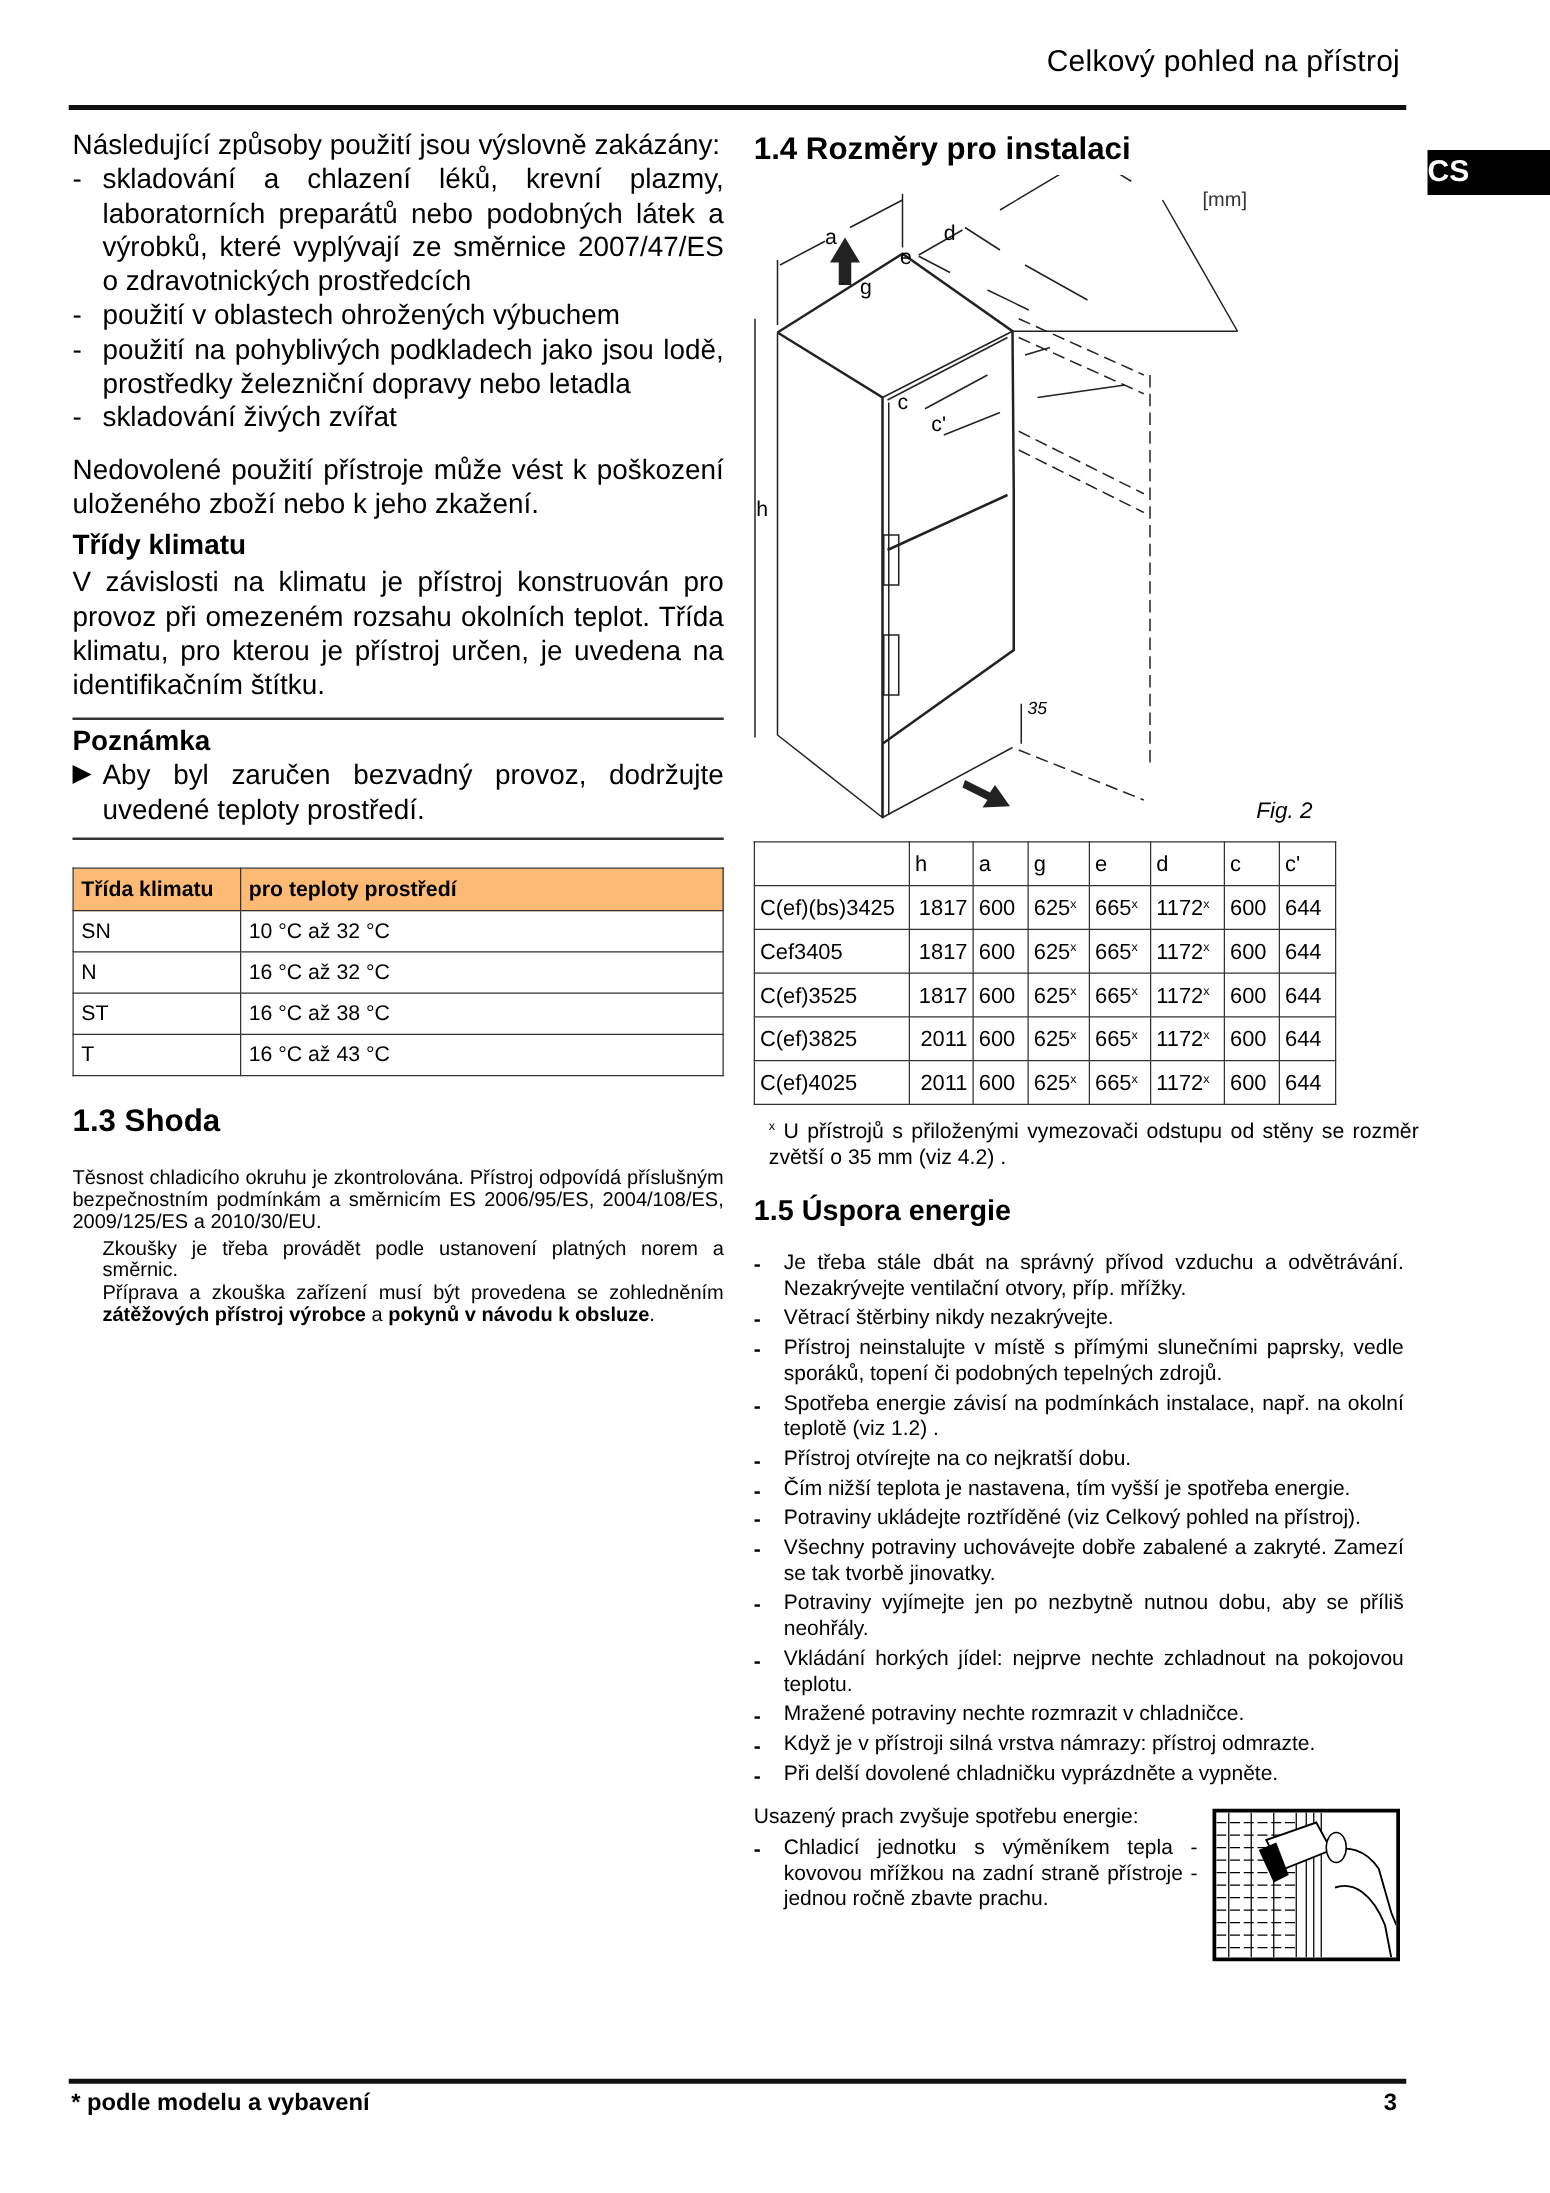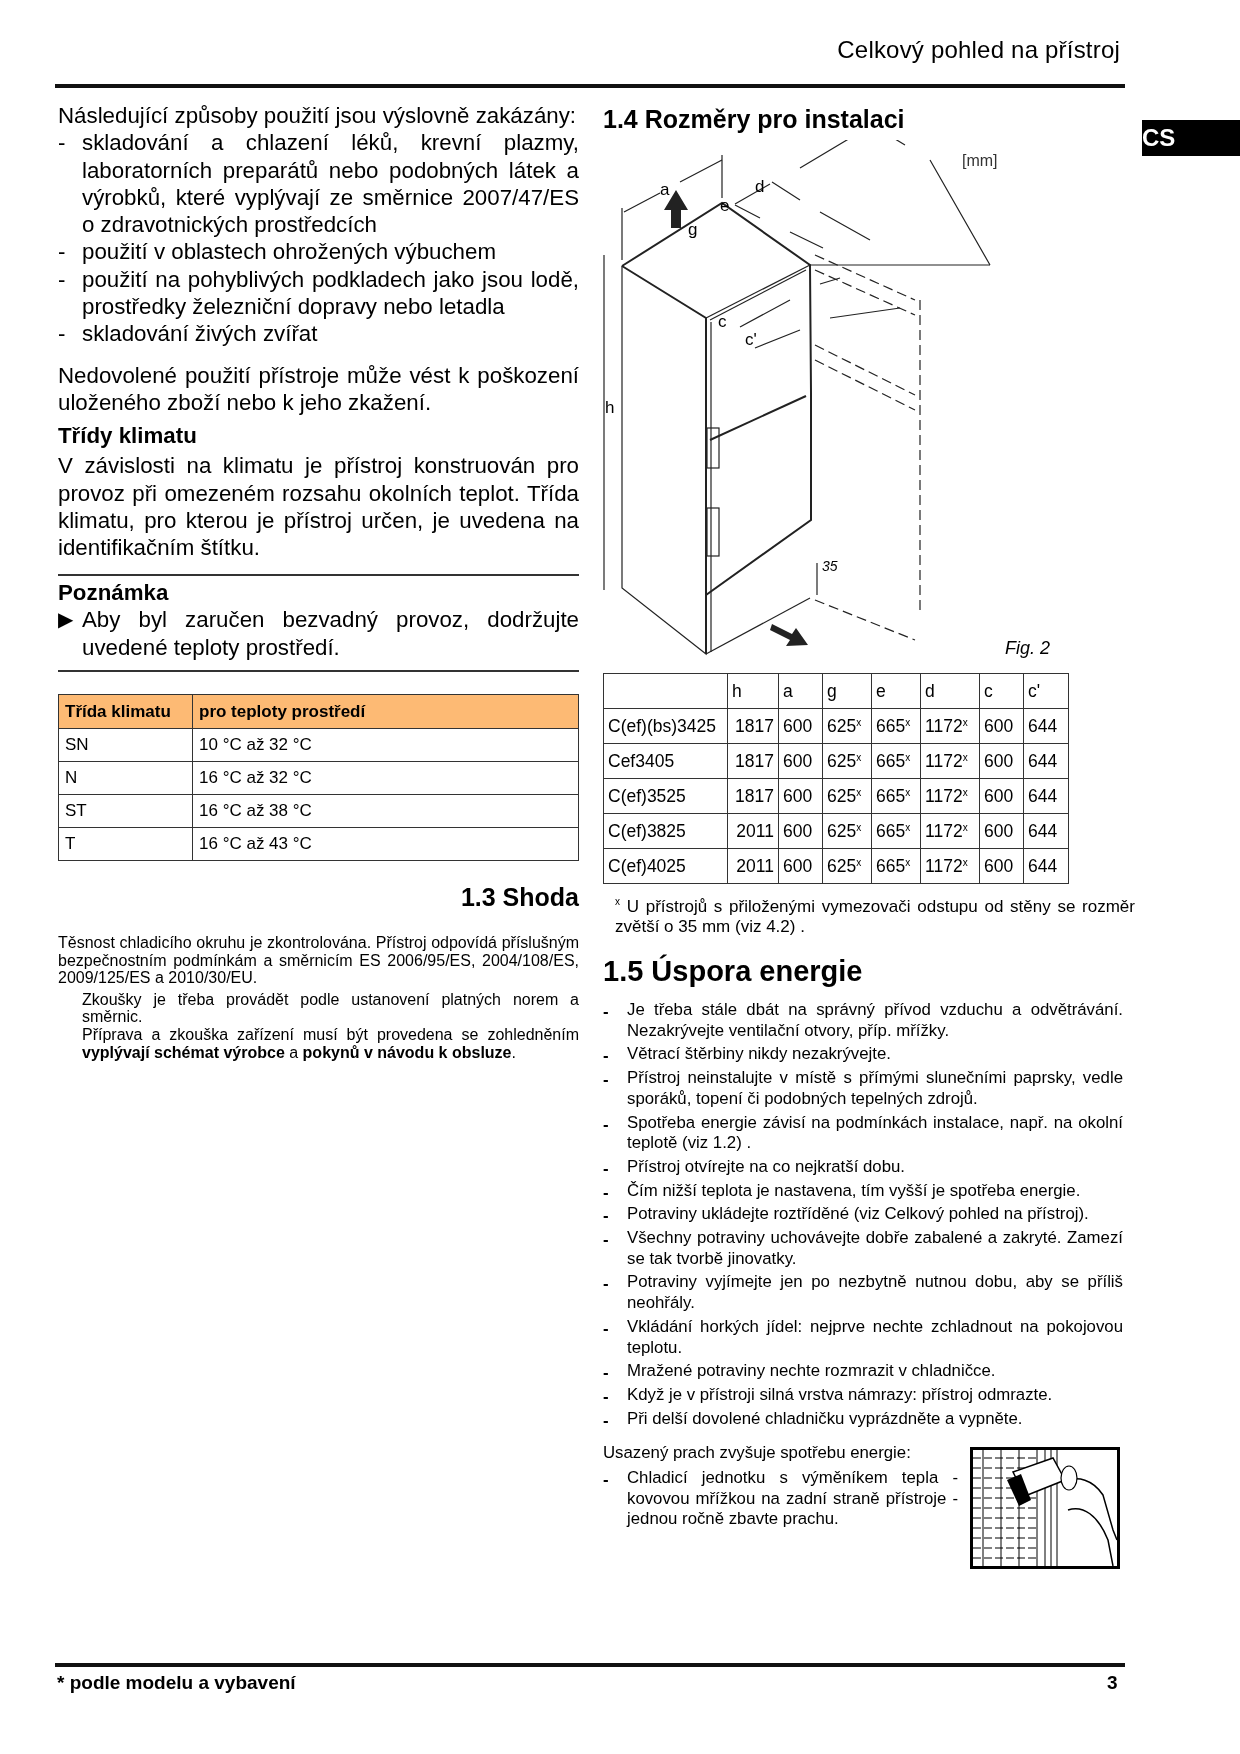--- a/index.html
+++ b/index.html
@@ -32,21 +32,21 @@
   .small p { margin:0; }
   .indent { padding-left:24px; }
   #fig-area { left:600px; top:140px; width:520px; width:520px; height:520px; }
   #fig-label { left:1005px; top:638px; font-size:18px; font-style:italic; }
   #mm-label { left:962px; top:152px; font-size:16px; color:#333; }
   table.dims { border-collapse:collapse; font-size:17.5px; position:absolute; left:603px; top:673px; }
   table.dims td { border:1.3px solid #333; height:34px; padding:0 4px; white-space:nowrap; vertical-align:middle; }
   table.dims td.num { text-align:right; }
   table.dims sup { font-size:10px; vertical-align:6px; }
   #footnote { left:603px; top:892px; width:520px; font-size:17px; line-height:20px; text-align:justify;margin-left:12px; }
-  #energy-title { left:603px; top:955px; font-size:29px; font-weight:bold; }
+  #energy-title { left:603px; top:955px; font-size:23px; font-weight:bold; }
   #energy-list { left:603px; top:1000px; width:520px; }
   .e-list { list-style:none; margin:0; padding:0; font-size:16.8px; line-height:20.7px; }
   .e-list li { position:relative; padding-left:24px; text-align:justify; margin-bottom:3px; }
   .e-list li .dash { position:absolute; left:0; top:2px; font-weight:bold; }
   #dust-intro { left:603px; top:1443px; font-size:16.8px; }
   #dust-list { left:603px; top:1468px; width:355px; }
   #dust-img { left:970px; top:1447px; width:150px; height:122px; border:3px solid #000; box-sizing:border-box; overflow:hidden; background:#fff; }
 
   
   #footer-rule { left:55px; top:1663px; width:1070px; height:4px; background:#111; }
@@ -103,25 +103,25 @@
           <td>ST</td>
           <td>16 °C až 38 °C</td>
         </tr>
       <tr>
           <td>T</td>
           <td>16 °C až 43 °C</td>
         </tr>
     </tbody>
   </table>
 
-  <div class="h-sec" style="margin-top:21px;text-align:right;">1.3 Shoda</div>
+  <div class="h-sec" style="margin-top:21px;">1.3 Shoda</div>
   <div class="small" style="margin-top:22px;">Těsnost chladicího okruhu je zkontrolována. Přístroj odpovídá příslušným bezpečnostním podmínkám a směrnicím ES 2006/95/ES, 2004/108/ES, 2009/125/ES a 2010/30/EU.</div>
   <div class="small indent" style="margin-top:4px;">
     <p>Zkoušky je třeba provádět podle ustanovení platných norem a směrnic.</p>
-    <p><span>Příprava a zkouška zařízení musí být provedena se zohledněním </span><b>vyplývají schémat výrobce</b><span> a </span><b>pokynů v návodu k obsluze</b><span>.</span></p>
+    <p><span>Příprava a zkouška zařízení musí být provedena se zohledněním </span><b>zátěžových přístroj výrobce</b><span> a </span><b>pokynů v návodu k obsluze</b><span>.</span></p>
   </div>
 </div>
 
 <div class="abs h-sec" style="left:603px;top:104px;">1.4 Rozměry pro instalaci</div>
 
 <div id="fig-area" class="abs">
   <svg width="520" height="520" viewBox="600 140 520 520">
     <g fill="none" stroke="#222" stroke-width="1.2">
 
       <path d="M622 266 L722 203 L810 265 L811 393 L811 520 L706 595" stroke-width="2"></path>

